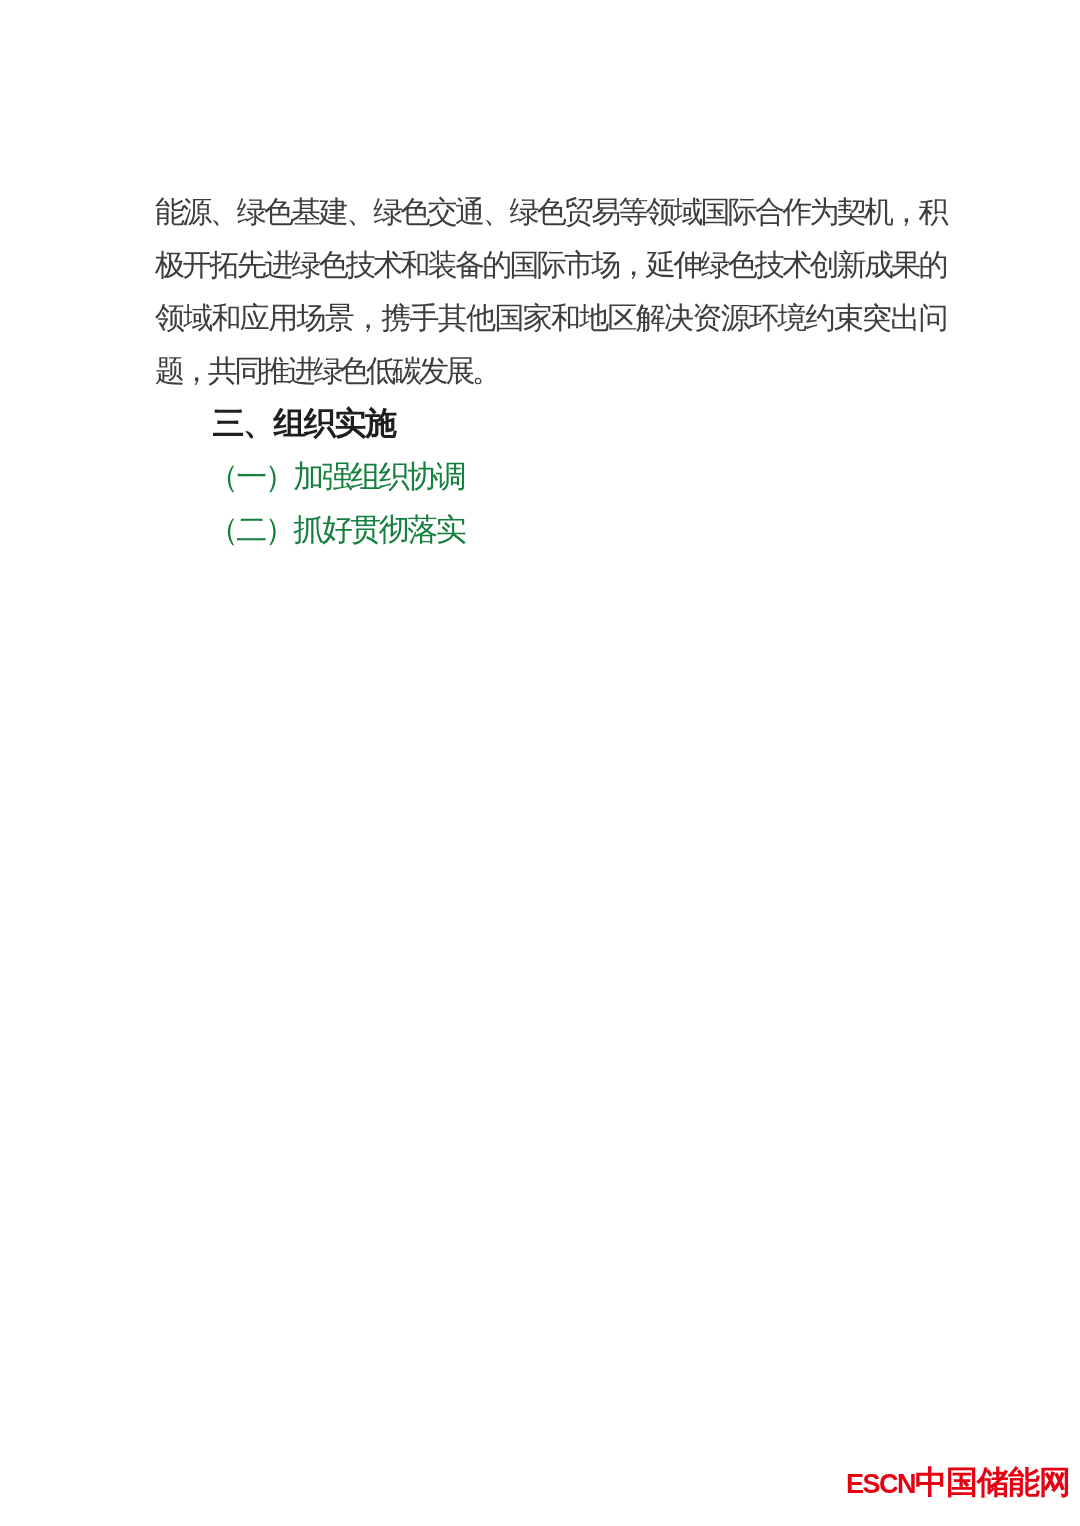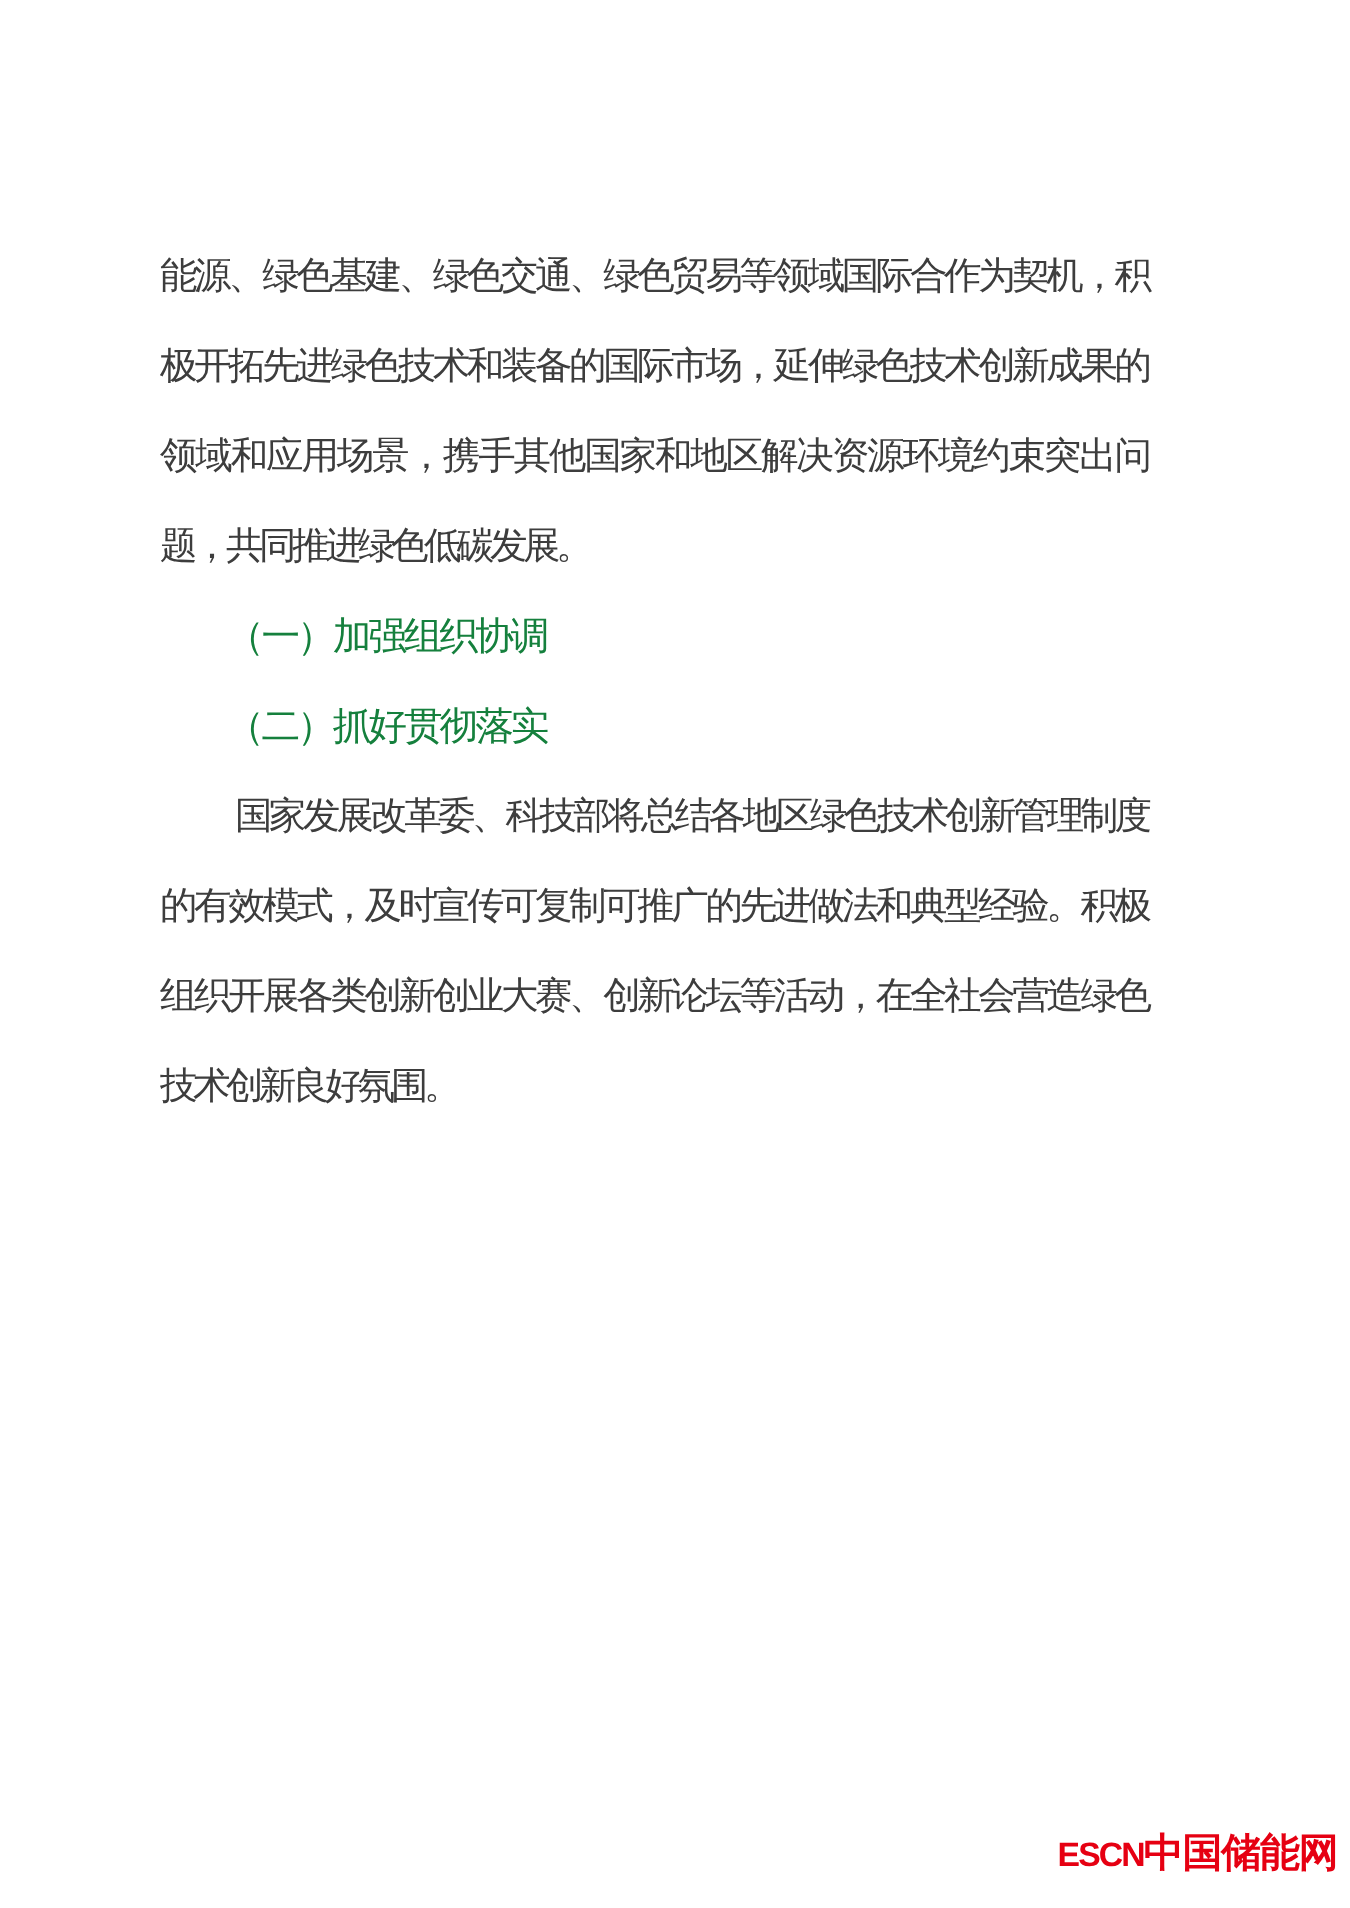--- a/index.html
+++ b/index.html
@@ -9,26 +9,26 @@
   }
   .page {
     position: relative;
     width: 1080px;
     height: 1526px;
     background: #ffffff;
     overflow: hidden;
   }
   .doc {
     position: absolute;
-    left: 128px;
+    left: 155px;
     top: 185px;
     width: 790px;
     font-family: "Liberation Serif", serif;
     font-size: 30px;
-    line-height: 72px;
+    line-height: 53px;
     letter-spacing: -3.6px;
     color: #3d3d3d;
     text-align: justify;
   }
   .doc p {
     margin: 0;
     padding: 0;
   }
   
   .para-cont {
@@ -76,22 +76,22 @@
     vertical-align: baseline;
   }
 </style>
 </head>
 <body>
 
 <div class="page">
 
   <div class="doc">
     <p class="para-cont">能源、绿色基建、绿色交通、绿色贸易等领域国际合作为契机，积极开拓先进绿色技术和装备的国际市场，延伸绿色技术创新成果的领域和应用场景，携手其他国家和地区解决资源环境约束突出问题，共同推进绿色低碳发展。</p>
+    <p class="heading-1">三、组织实施</p>
     <p class="heading-2">（一）加强组织协调</p>
     <p class="heading-2">（二）抓好贯彻落实</p>
-    <p class="para-body">国家发展改革委、科技部将总结各地区绿色技术创新管理制度的有效模式，及时宣传可复制可推广的先进做法和典型经验。积极组织开展各类创新创业大赛、创新论坛等活动，在全社会营造绿色技术创新良好氛围。</p>
   </div>
 
   <div class="logo" style="color: rgb(230, 0, 18);">
     <span class="logo-latin">ESCN</span><span class="logo-cjk">中国储能网</span>
   </div>
 
 </div>
 
 </body></html>

